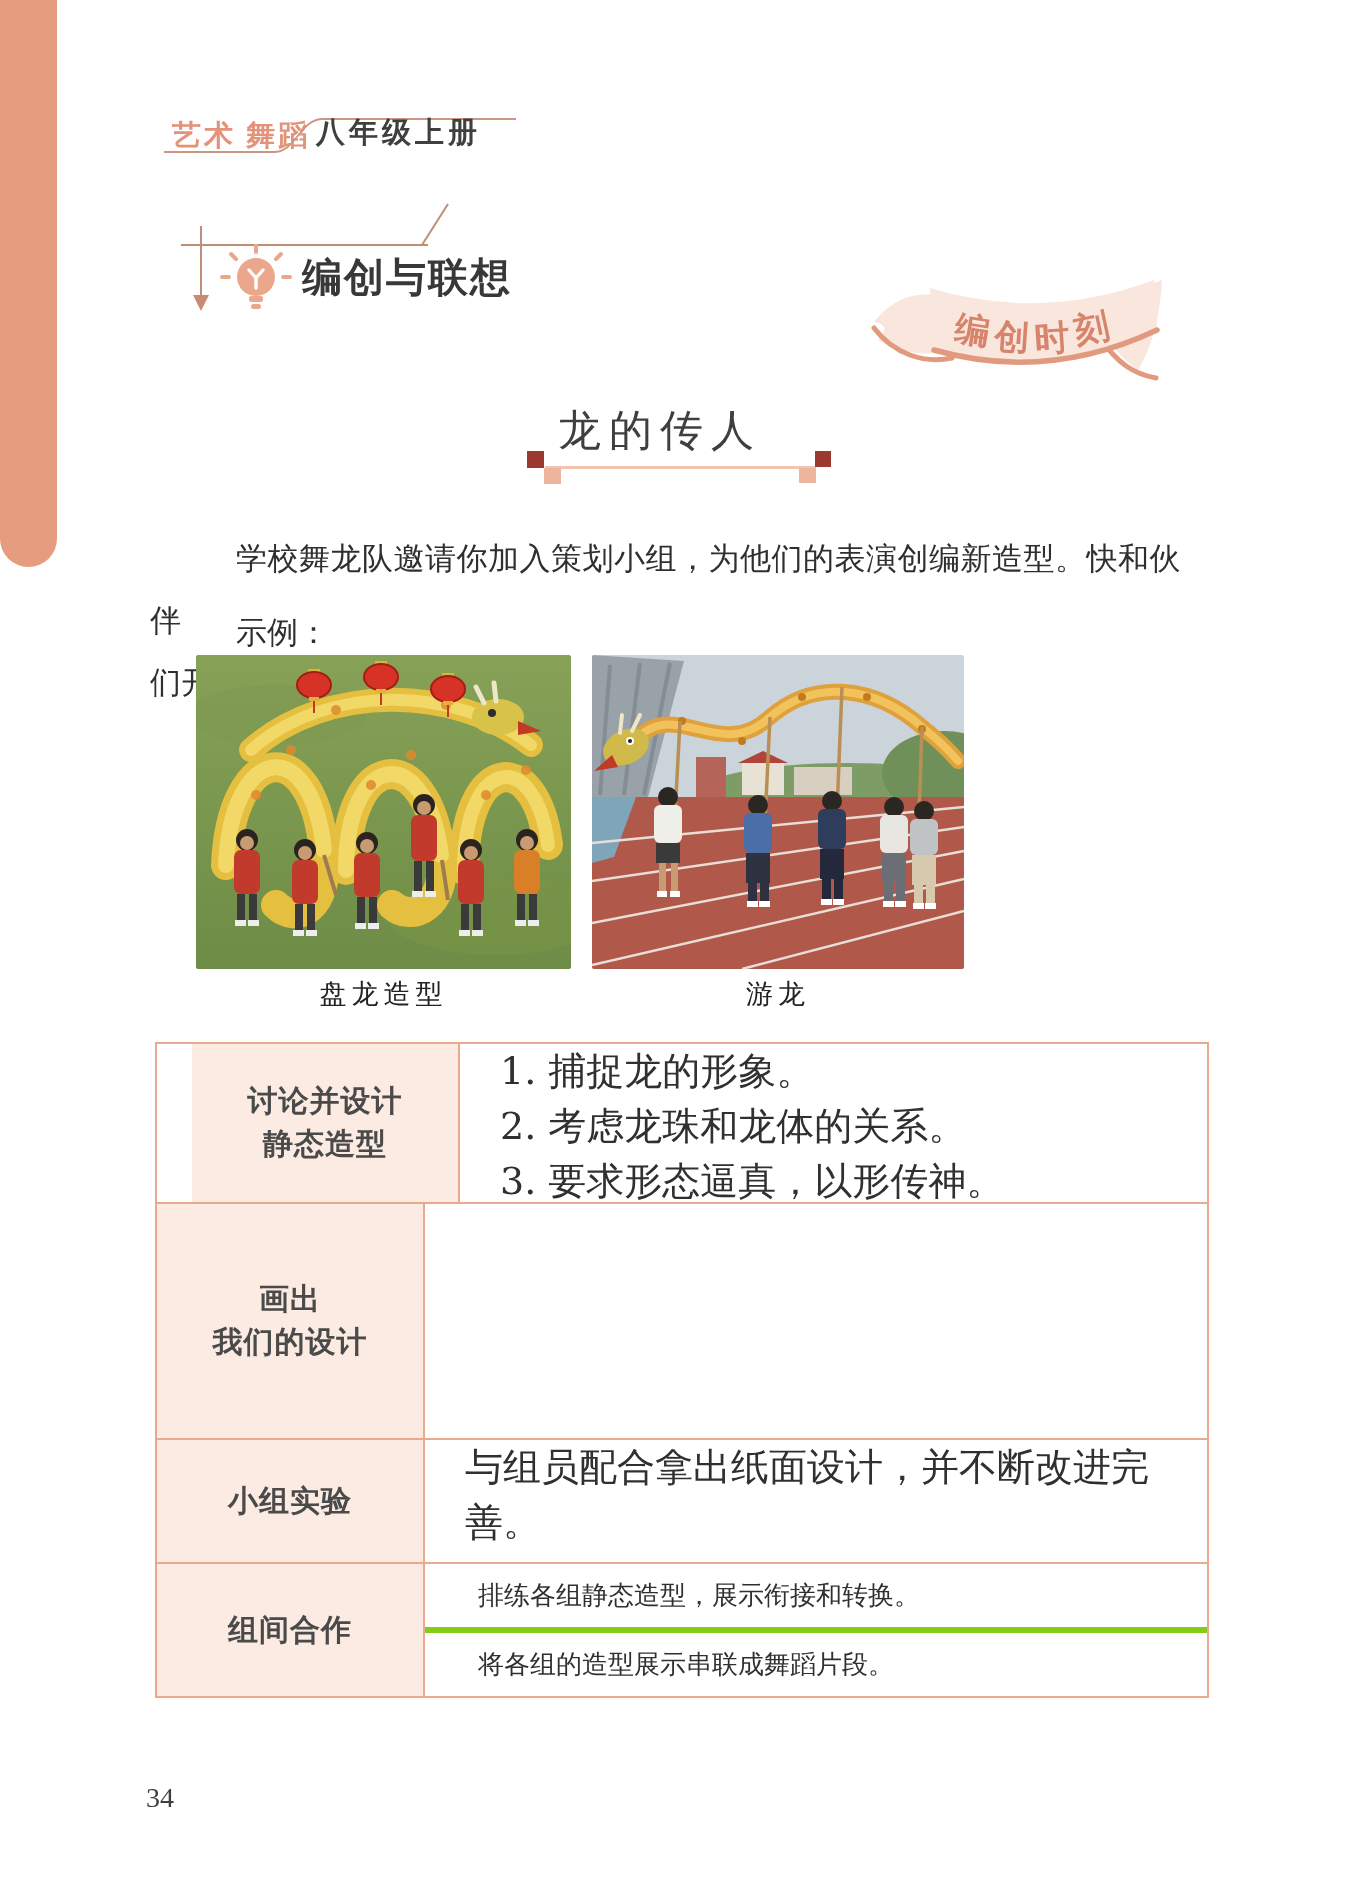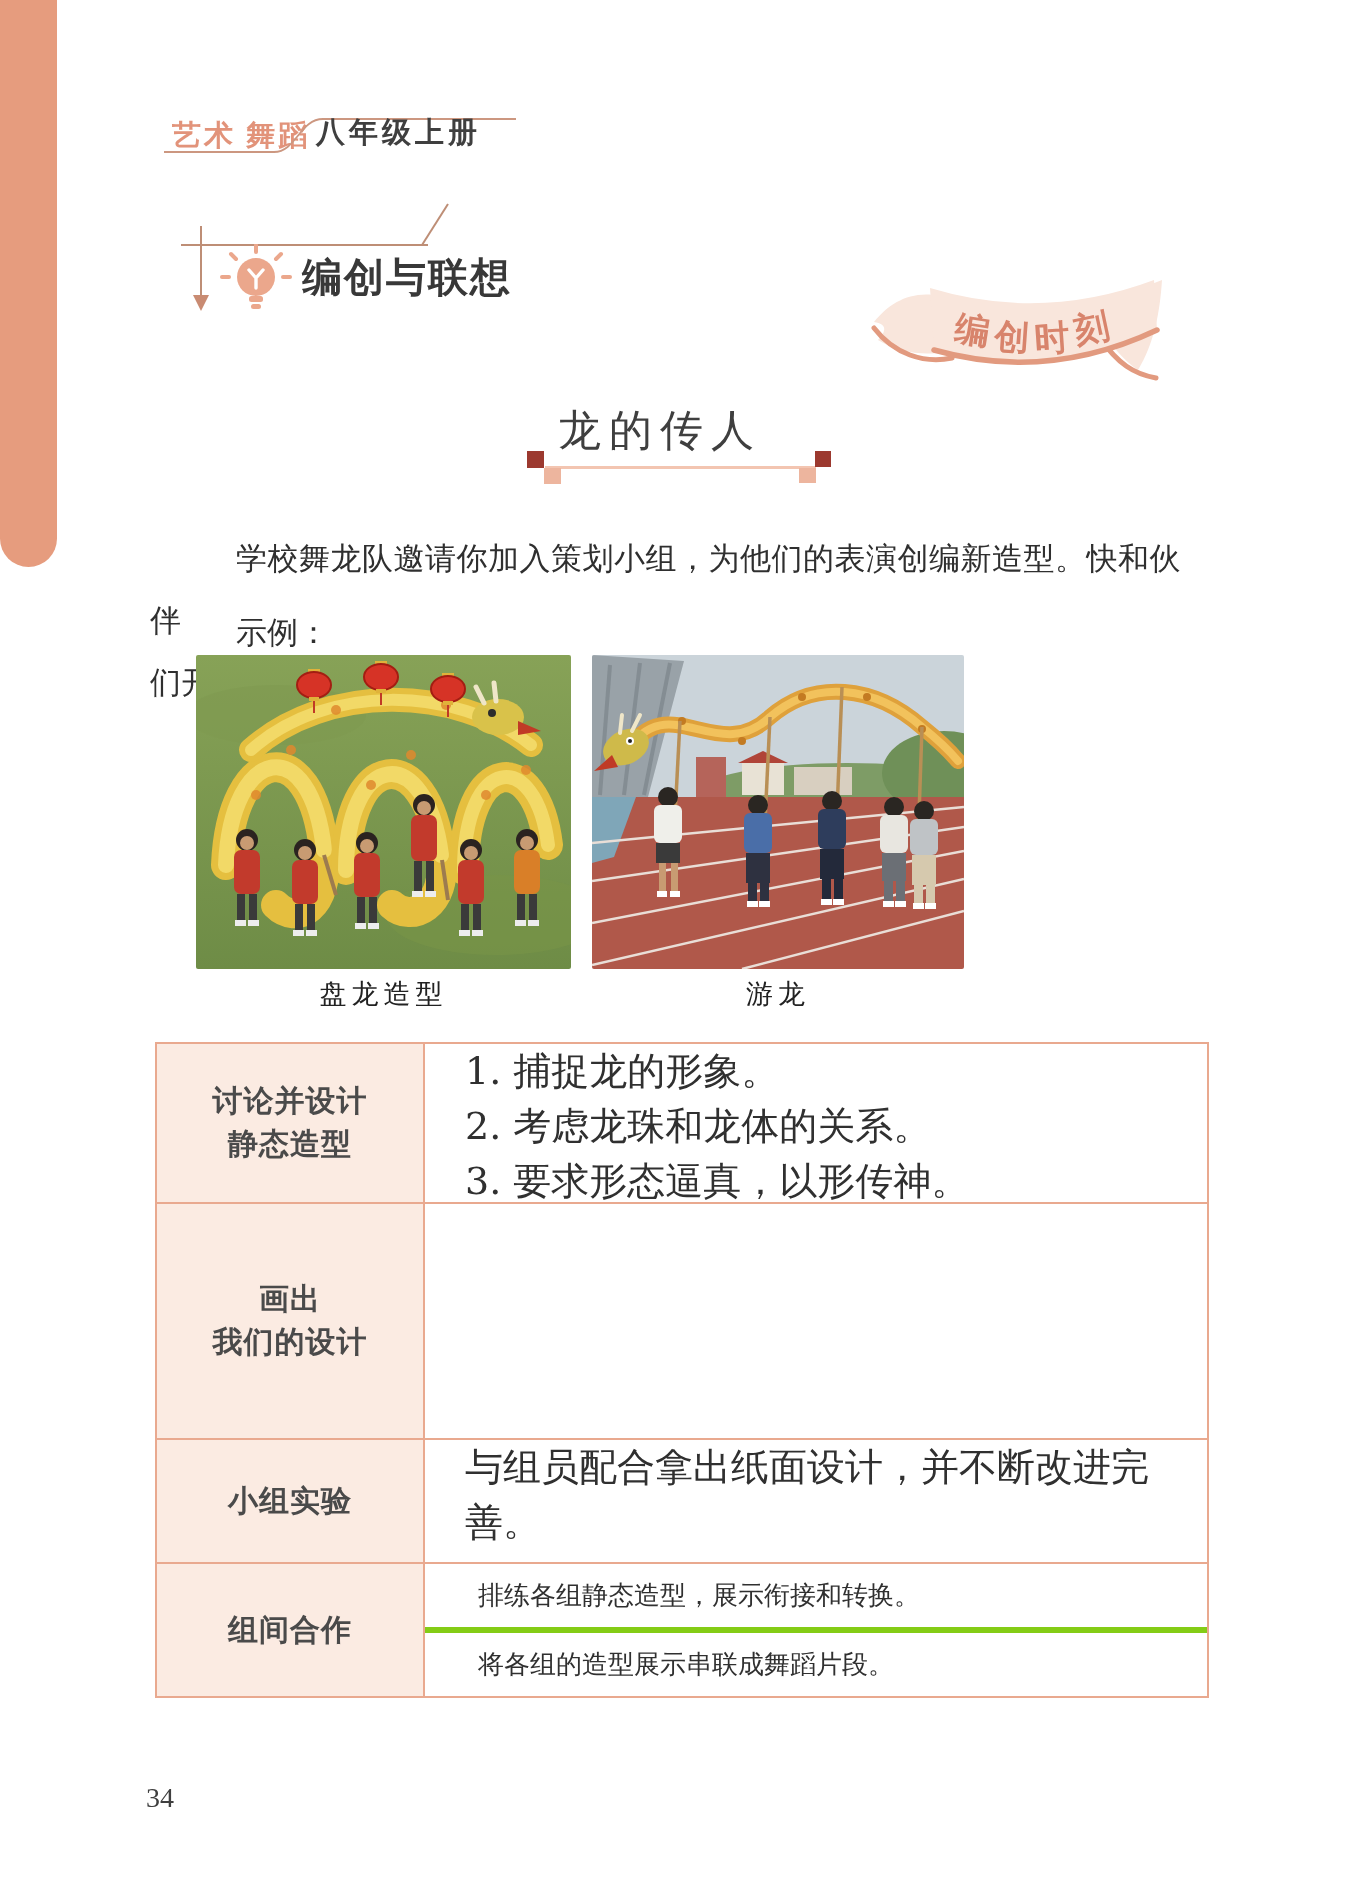--- a/index.html
+++ b/index.html
@@ -32,21 +32,21 @@
   .intro .ind{text-indent:86px;}
   .example{left:236px;top:612px;font-family:"Liberation Serif",serif;font-size:31px;color:#2F2F2F;}
 
   
   .photo{border-radius:2px;overflow:hidden;}
   .caption{font-family:"DejaVu Serif",serif;font-size:27px;color:#222;text-align:center;letter-spacing:5px;}
 
   
   .tbl{left:155px;top:1042px;width:1054px;border:2px solid #E9A98F;box-sizing:border-box;background:#fff;}
   .tbl-row{display:flex;border-top:2px solid #E9A98F;box-sizing:border-box;}
-  .tbl-row:first-child{border-top:none;}
+  .tbl-row:first-child{border-top:none;padding-left:35px;}
   .tbl-label{width:268px;flex:0 0 268px;background:#FBEBE2;border-right:2px solid #E9A98F;
              box-sizing:border-box;display:flex;flex-direction:column;justify-content:center;
              align-items:center;text-align:center;font-weight:700;font-size:30px;color:#4A4A4A;
              line-height:1.42;letter-spacing:1px;}
   .tbl-content{flex:1;display:flex;flex-direction:column;justify-content:space-between;
                padding-left:40px;box-sizing:border-box;font-family:"DejaVu Serif",serif;
                font-size:38px;color:#303030;line-height:1.45;}
   .tbl-sub{flex:1;display:flex;align-items:center;padding-left:53px;box-sizing:border-box;
            font-family:"DejaVu Serif",serif;font-size:26px;color:#303030;}
   .tbl-sub.second{border-top:6px solid #84cc16;}

